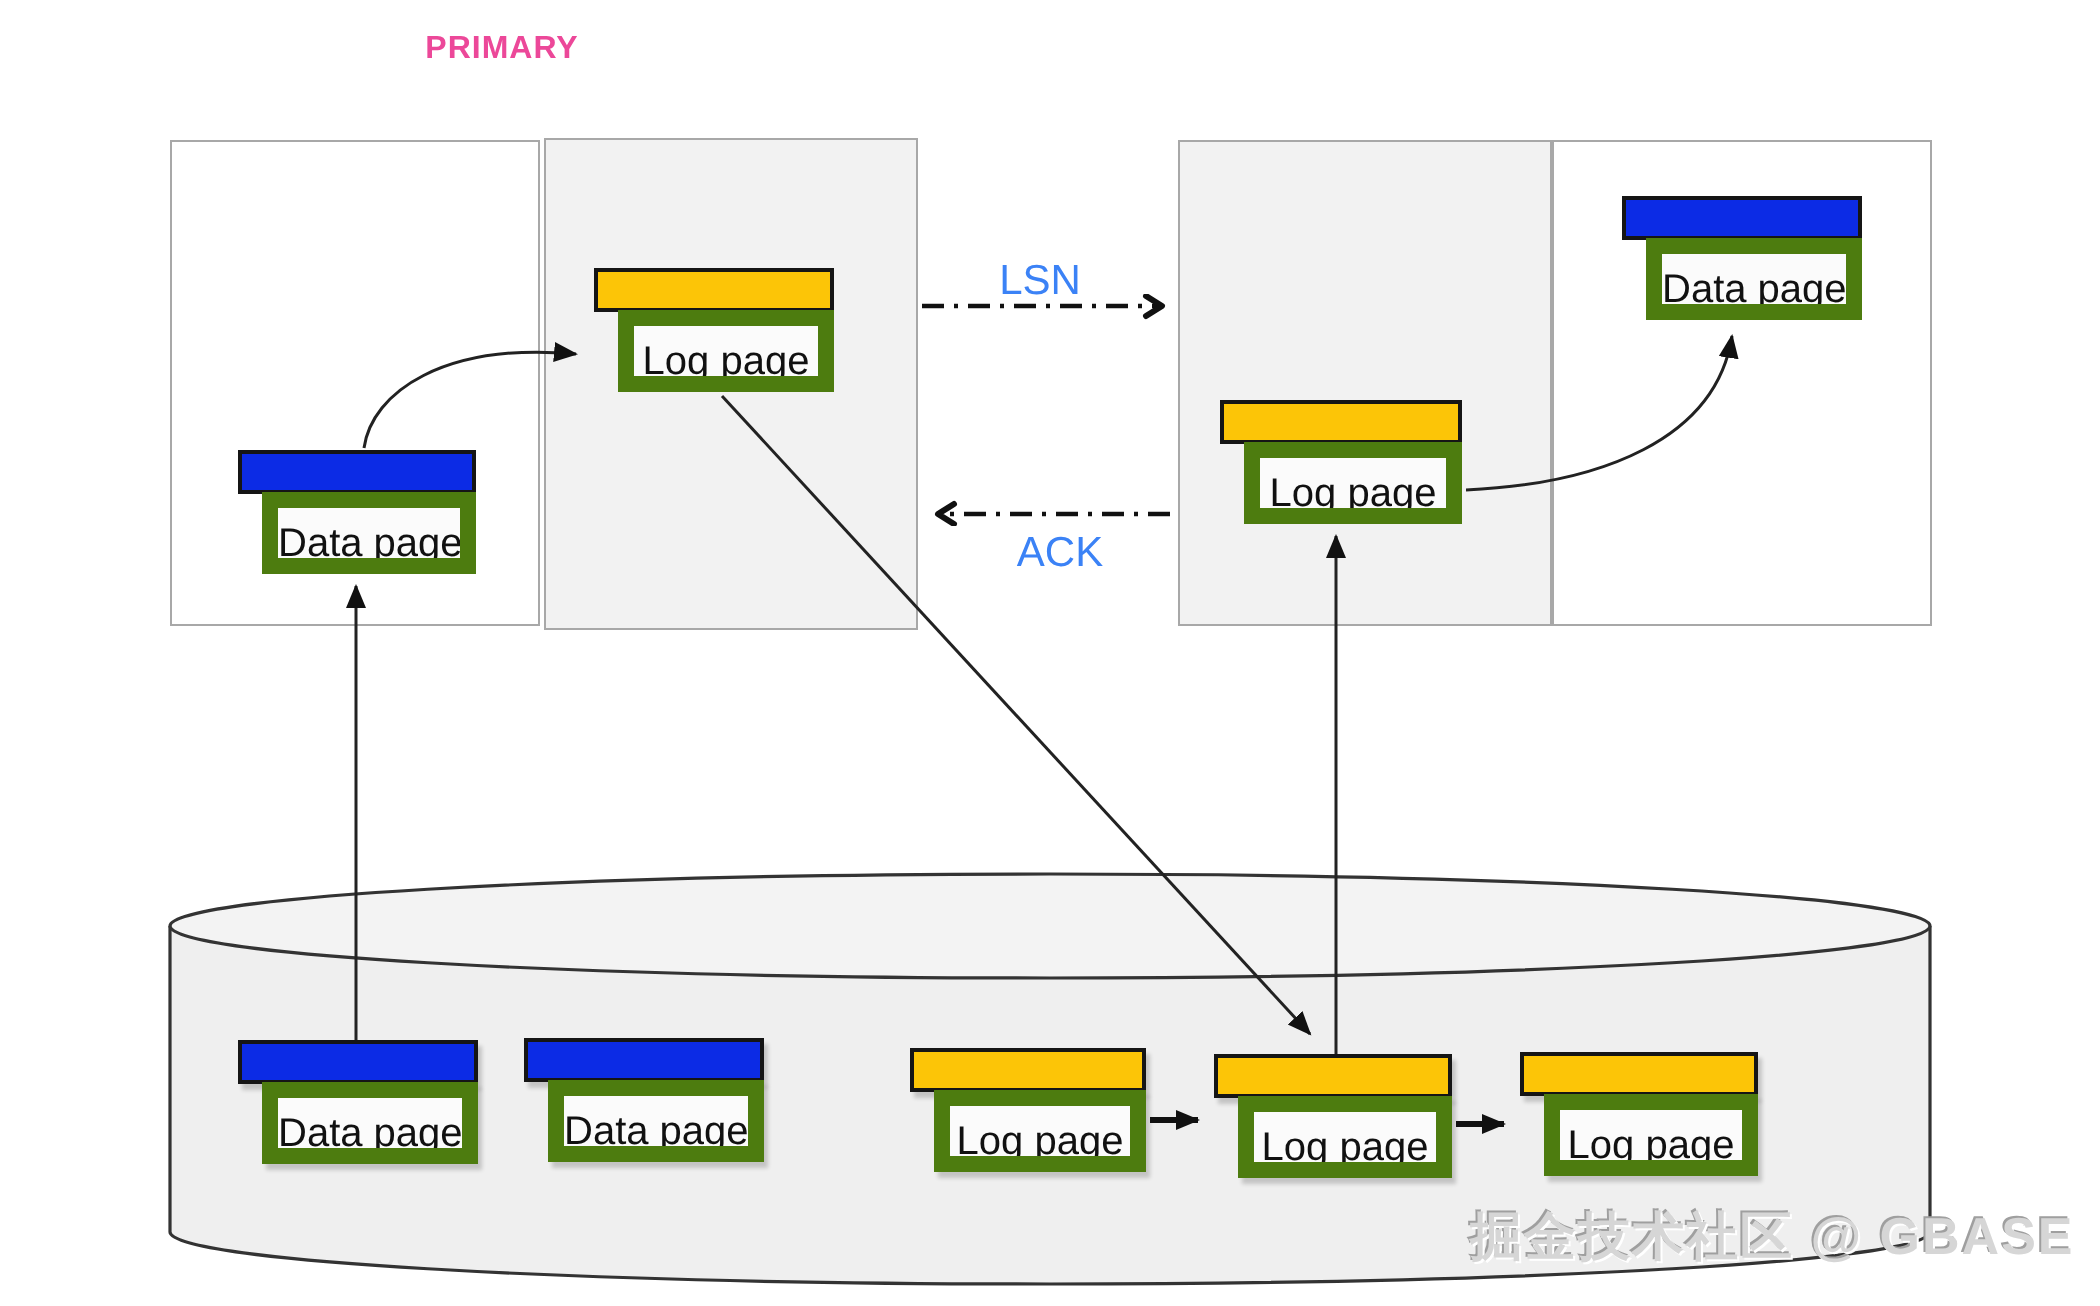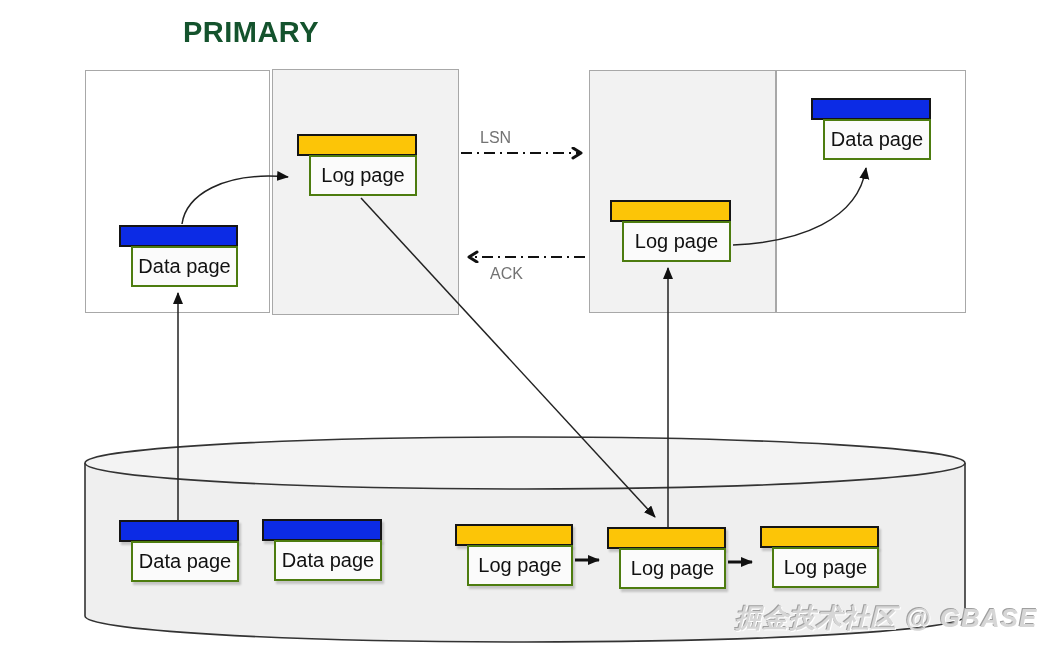--- a/index.html
+++ b/index.html
@@ -11,42 +11,42 @@
   *{box-sizing:border-box;}
   html,body{margin:0;padding:0;background:#ffffff;}
   .canvas{
     position:relative;width:1050px;height:653px;background:#ffffff;
     font-family:"Liberation Sans",sans-serif;color:#1a1a1a;overflow:hidden;
   }
   .panel{position:absolute;border:1.5px solid #a8a8a8;z-index:1;}
   .panel.white{background:#ffffff;}
   .panel.gray{background:var(--panel-gray);}
   .node-title{
-    position:absolute;font-weight:bold;font-size:29px;color:#14532d;
+    position:absolute;font-weight:bold;font-size:16px;color:#ec4899;
     text-align:center;z-index:2;letter-spacing:0.5px;
   }
   .page-box{position:absolute;z-index:4;}
   .page-box .hdr{
     height:22px;border:2px solid #151515;
   }
   .page-box .hdr.data{background:var(--data-header);}
   .page-box .hdr.log{background:var(--log-header);}
   .page-box .body{
-    margin-top:-1px;height:41px;background:#fbfbfb;border:2px solid #4d7c0f;
+    margin-top:-1px;height:41px;background:#fbfbfb;border:8px solid #4d7c0f;
     font-size:20px;line-height:36px;text-align:center;white-space:nowrap;
     overflow:hidden;color:#111;margin-left:12px;
   }
   .page-box.shadow .hdr,.page-box.shadow .body{box-shadow:2px 3px 2px rgba(0,0,0,0.18);}
   .flow-label{
-    position:absolute;font-size:16px;color:#737373;z-index:6;
+    position:absolute;font-size:21px;color:#3b82f6;text-align:center;z-index:6;
   }
   .watermark{
     position:absolute;z-index:7;font-weight:bold;font-size:26px;letter-spacing:1px;
     color:#d6d6d6;text-shadow:1px 1px 0 #ffffff,-1px -1px 0 #9f9f9f;
-    white-space:nowrap;text-align:right;font-style:italic;
+    white-space:nowrap;text-align:right;
   }
   svg{position:absolute;left:0;top:0;z-index:5;pointer-events:none;}
   svg.under{z-index:1;}
 </style>
 </head>
 <body>
 
 <div class="canvas">
 
   <div class="node-title" style="left:161px;top:16px;width:180px;">PRIMARY</div>

